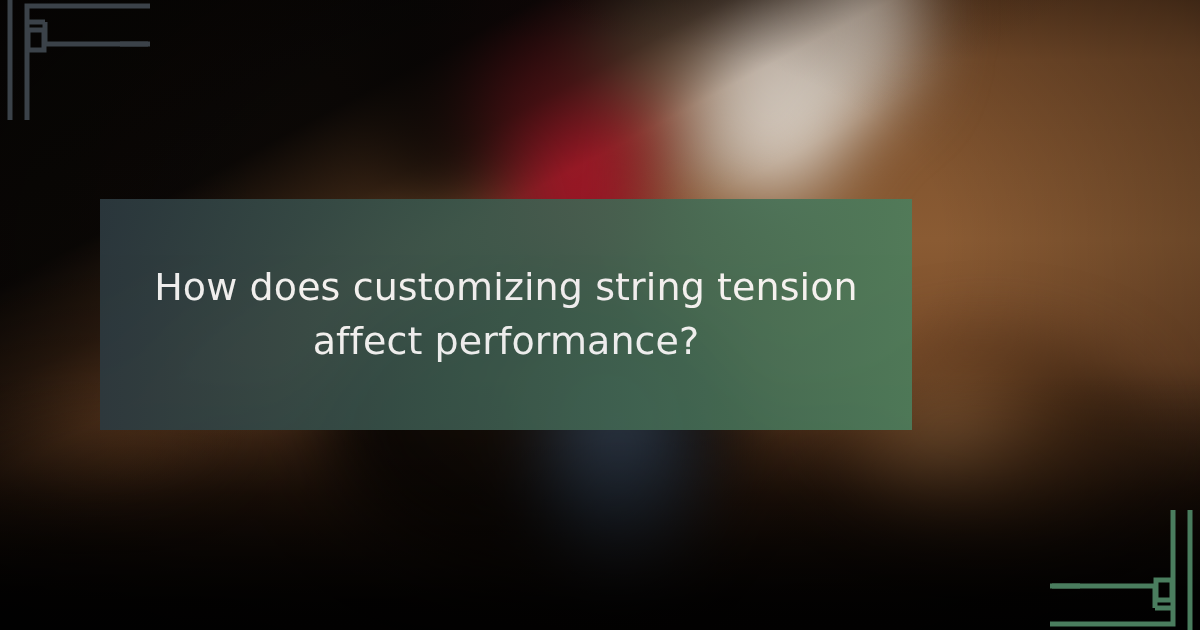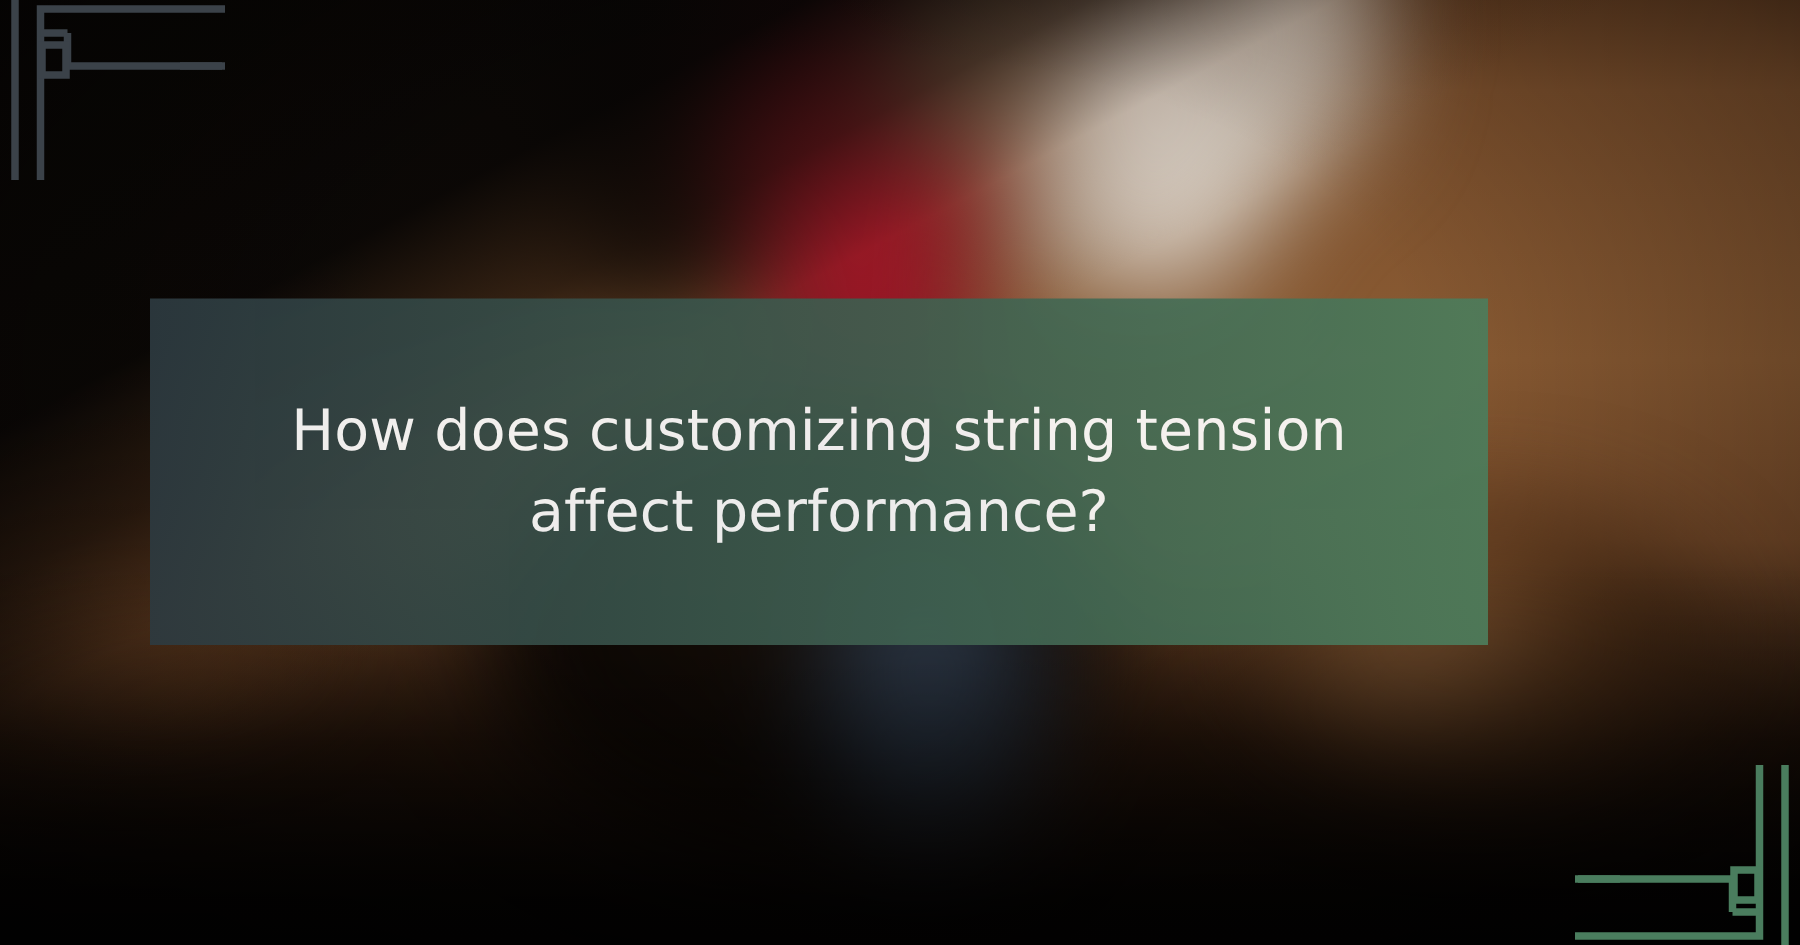--- a/index.html
+++ b/index.html
@@ -135,21 +135,21 @@
   }
   .ornament svg { display: block; width: 100%; height: 100%; }
   #ornament-tl { left: 0; top: 0; }
   #ornament-br { right: 0; bottom: 0; }
 
   
   #banner {
     position: absolute;
     left: 100px;
     top: 199px;
-    width: 892px;
+    width: 812px;
     height: 231px;
     display: flex;
     align-items: center;
     justify-content: center;
     box-sizing: border-box;
     padding: 0 52px;
   }
   #banner-title {
     margin: 0;
     color: #ffffff;

